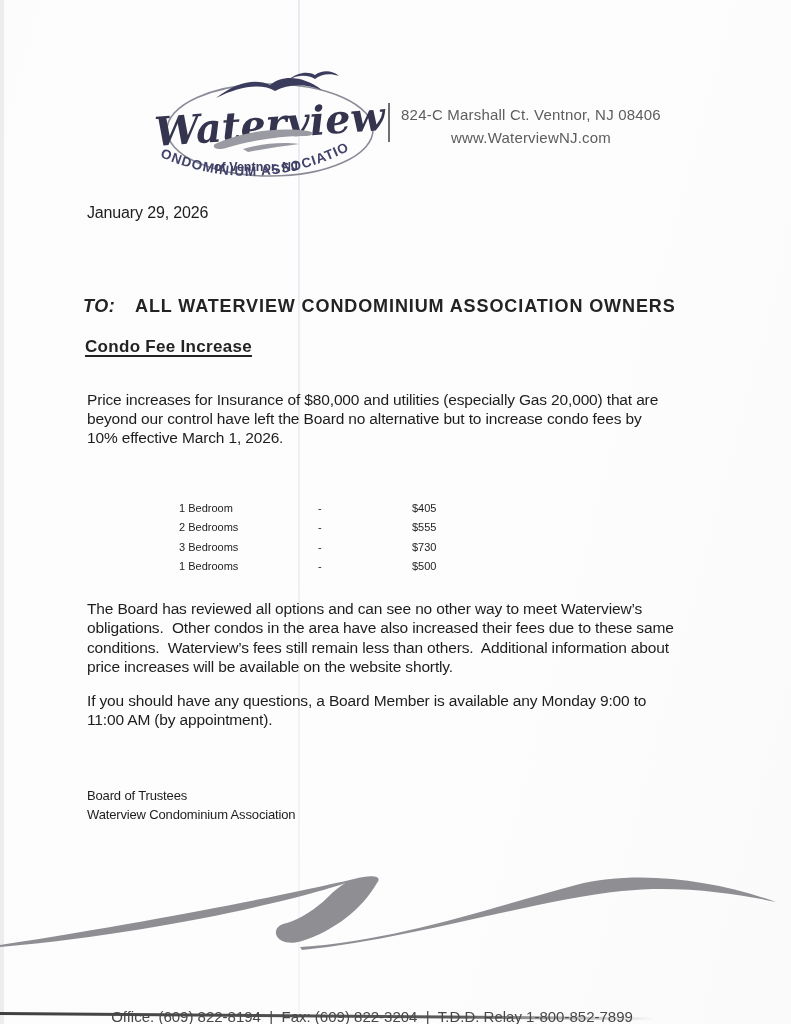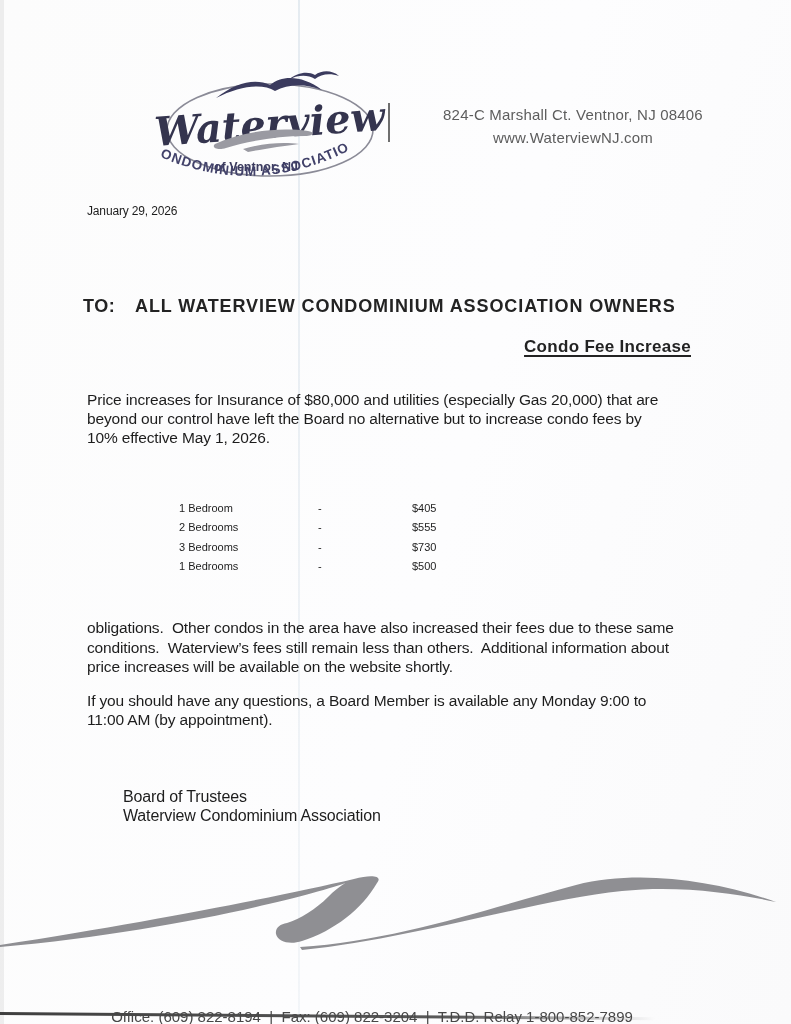--- a/index.html
+++ b/index.html
@@ -16,36 +16,36 @@
   .fold-line{position:absolute;left:298px;top:0;width:2px;height:100%;
     background:linear-gradient(180deg,rgba(185,203,218,.35),rgba(185,203,218,.15));}
   .left-edge{position:absolute;left:0;top:0;width:4px;height:100%;background:rgba(110,110,110,.10);}
   .bottom-edge{position:absolute;left:0;top:1012px;width:655px;height:3px;
     background:linear-gradient(to right,#3f3f3f,#5a5a5a 70%,rgba(90,90,90,0));
     transform:rotate(.45deg);transform-origin:left center;}
   
   .logo-svg{position:absolute;left:148px;top:58px;}
   .hdr-divider{position:absolute;left:388px;top:103px;width:2px;height:39px;background:#6f6f6f;}
   .hdr-address{position:absolute;left:398px;top:104px;width:266px;text-align:center;
-    font-size:15px;line-height:22.5px;color:#5d5d5d;letter-spacing:.2px;white-space:nowrap;margin-left:42px;}
+    font-size:15px;line-height:22.5px;color:#5d5d5d;letter-spacing:.2px;white-space:nowrap;}
   
   .line{position:absolute;left:87px;white-space:pre;font-size:15.5px;letter-spacing:-.15px;color:#1d1d1d;}
-  .date-line{top:204px;font-size:12px;}
+  .date-line{top:204px;font-size:16px;}
   .to-line{position:absolute;left:83px;top:296px;white-space:nowrap;font-weight:bold;font-size:18px;color:#232323;}
-  .to-label{display:inline-block;width:52px;letter-spacing:.5px;}
+  .to-label{display:inline-block;width:52px;letter-spacing:.5px;font-style:italic;}
   .to-value{letter-spacing:.9px;}
-  .subject{position:absolute;left:85px;top:337px;width:606px;text-align:right;
+  .subject{position:absolute;left:85px;top:337px;width:606px;text-align:left;
     font-weight:bold;font-size:17px;letter-spacing:.3px;color:#232323;
     text-decoration:underline;text-decoration-thickness:2px;text-underline-offset:3px;}
   .fee-table{position:absolute;left:87px;top:502px;width:480px;}
   .fee-row{position:relative;height:19.3px;font-size:11px;}
   .fee-label{position:absolute;left:92px;}
   .fee-dash{position:absolute;left:231px;}
   .fee-amount{position:absolute;left:325px;}
-  .sig-line{font-size:16px;margin-left:36px;}
+  .sig-line{font-size:13px;}
   
   .wave-svg{position:absolute;left:0;top:855px;}
   .footer{position:absolute;left:0;top:964px;width:744px;text-align:center;
     color:#474747;font-size:15px;line-height:21px;white-space:pre;}
 </style>
 </head>
 <body>
 
 <div class="page">
 
@@ -81,21 +81,21 @@
   <div class="line date-line">January 29, 2026</div>
 
   <div class="to-line">
     <span class="to-label">TO:</span><span class="to-value">ALL WATERVIEW CONDOMINIUM ASSOCIATION OWNERS</span>
   </div>
 
   <div class="subject">Condo Fee Increase</div>
 
   <div class="line" style="top:391px">Price increases for Insurance of $80,000 and utilities (especially Gas 20,000) that are</div>
   <div class="line" style="top:410px">beyond our control have left the Board no alternative but to increase condo fees by</div>
-  <div class="line" style="top:429px">10% effective May 1, 2026.</div>
+  <div class="line" style="top:429px">10% effective March 1, 2026.</div>
 
 
   <div class="fee-table">
     <div class="fee-row">
       <span class="fee-label">1 Bedroom</span>
       <span class="fee-dash">-</span>
       <span class="fee-amount">$405</span>
     </div>
     <div class="fee-row">
       <span class="fee-label">2 Bedrooms</span>
@@ -107,20 +107,21 @@
       <span class="fee-dash">-</span>
       <span class="fee-amount">$730</span>
     </div>
     <div class="fee-row">
       <span class="fee-label">1 Bedrooms</span>
       <span class="fee-dash">-</span>
       <span class="fee-amount">$500</span>
     </div>
   </div>
 
+  <div class="line" style="top:600px">The Board has reviewed all options and can see no other way to meet Waterview’s</div>
   <div class="line" style="top:619px">obligations.  Other condos in the area have also increased their fees due to these same</div>
   <div class="line" style="top:639px">conditions.  Waterview’s fees still remain less than others.  Additional information about</div>
   <div class="line" style="top:658px">price increases will be available on the website shortly.</div>
 
   <div class="line" style="top:692px">If you should have any questions, a Board Member is available any Monday 9:00 to</div>
   <div class="line" style="top:711px">11:00 AM (by appointment).</div>
 
   <div class="line sig-line" style="top:788px">Board of Trustees</div>
   <div class="line sig-line" style="top:807px">Waterview Condominium Association</div>
 

